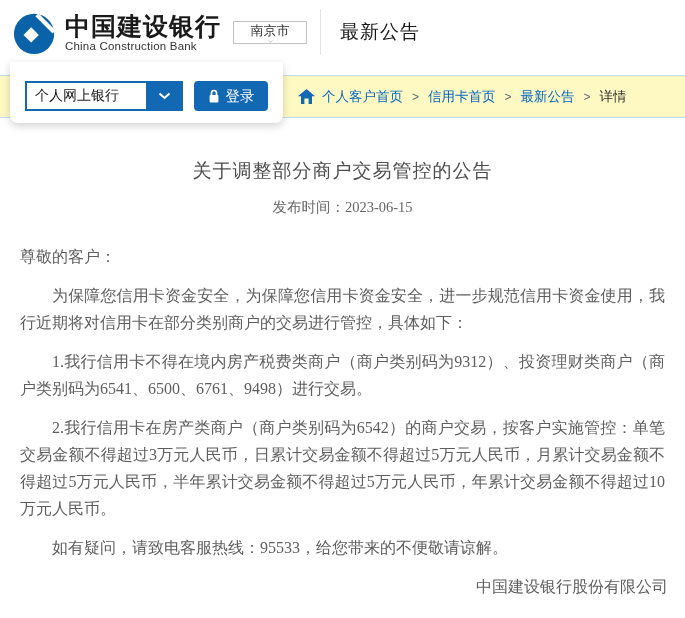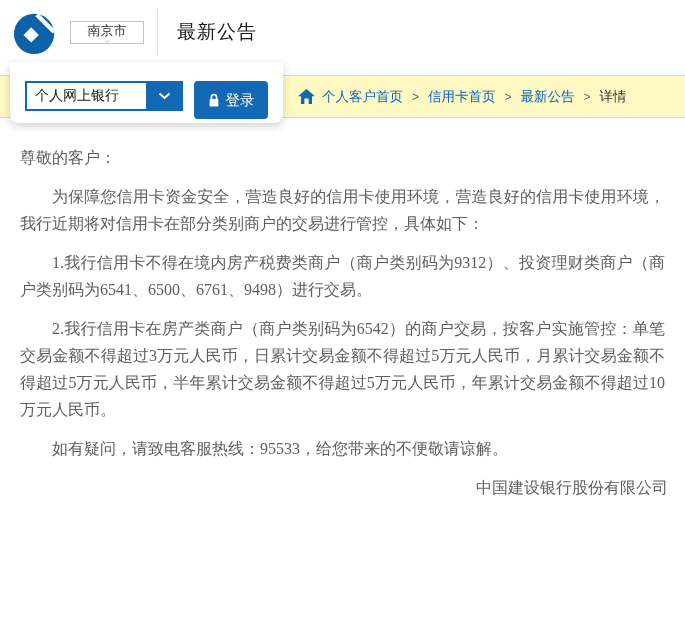--- a/index.html
+++ b/index.html
@@ -43,21 +43,21 @@
     display:flex; align-items:flex-start; padding-left:15px; z-index:5;
   }
   .combo { display:flex; height:38px; margin-top:19px; }
   .combo-value {
     width:121px; height:30px; border:2px solid #1268b3; border-right:none;
     background:#fff; display:flex; align-items:center; padding-left:8px;
     font-size:14px; color:#1a1a1a;
   }
   .combo-btn { width:37px; height:30px; background:#1268b3; display:flex; align-items:center; justify-content:center; cursor:pointer; }
   .login-btn {
-    margin:19px 0 0 11px; width:74px; height:38px; background:#1268b3;
+    margin:19px 0 0 11px; width:74px; height:30px; background:#1268b3;
     border:none; border-radius:4px; color:#fff; font-size:14.5px;
     display:flex; align-items:center; justify-content:center; gap:6px; cursor:pointer;
     font-family:inherit;
   }
 
   
   .main {
     padding:0 8px; color:#5e5e5e;
     font-family:"Liberation Serif","DejaVu Serif",serif;
   }
@@ -73,20 +73,24 @@
 </style>
 </head>
 <body>
 
 <div class="header">
   <svg class="logo-svg" viewBox="0 0 48 48">
     <circle cx="23" cy="26" r="21" fill="#0a62a9"></circle>
     <line x1="26" y1="6" x2="44" y2="24" stroke="#ffffff" stroke-width="4.5"></line>
     <polygon points="20,19 28,27 20,35 12,27" fill="#ffffff"></polygon>
   </svg>
+  <div class="brand-text">
+    <div class="brand-zh">中国建设银行</div>
+    <div class="brand-en">China Construction Bank</div>
+  </div>
   <div class="city-select">
     <span>南京市</span>
     <svg width="11" height="7" viewBox="0 0 11 7">
       <polyline points="1,1 5.5,5.5 10,1" fill="none" stroke="#9a9a9a" stroke-width="1.5"></polyline>
     </svg>
   </div>
   <div class="hdr-divider"></div>
   <div class="hdr-title">最新公告</div>
 </div>
 
@@ -117,23 +121,25 @@
   <button class="login-btn">
     <svg width="12" height="14" viewBox="0 0 12 14">
       <path d="M3.5 6.2 V4 a2.5 2.5 0 0 1 5 0 V6.2" fill="none" stroke="#ffffff" stroke-width="1.7"></path>
       <rect x="1.6" y="6" width="8.8" height="7.4" rx="1" fill="#ffffff"></rect>
     </svg>
     <span>登录</span>
   </button>
 </div>
 
 <div class="main">
+  <h1 class="ann-title">关于调整部分商户交易管控的公告</h1>
+  <div class="pub-time">发布时间：2023-06-15</div>
   <div class="body-text">
     <p>尊敬的客户：</p>
-    <p class="indent">为保障您信用卡资金安全，营造良好的信用卡使用环境，营造良好的信用卡使用环境，我行近期将对信用卡在部分类别商户的交易进行管控，具体如下：</p>
+    <p class="indent">为保障您信用卡资金安全，为保障您信用卡资金安全，进一步规范信用卡资金使用，我行近期将对信用卡在部分类别商户的交易进行管控，具体如下：</p>
     <p class="indent">1.我行信用卡不得在境内房产税费类商户（商户类别码为9312）、投资理财类商户（商户类别码为6541、6500、6761、9498）进行交易。</p>
     <p class="indent">2.我行信用卡在房产类商户（商户类别码为6542）的商户交易，按客户实施管控：单笔交易金额不得超过3万元人民币，日累计交易金额不得超过5万元人民币，月累计交易金额不得超过5万元人民币，半年累计交易金额不得超过5万元人民币，年累计交易金额不得超过10万元人民币。</p>
     <p class="indent">如有疑问，请致电客服热线：95533，给您带来的不便敬请谅解。</p>
   </div>
   <div class="signature">
     <div>中国建设银行股份有限公司</div>
   </div>
 </div>
 
 </body></html>

